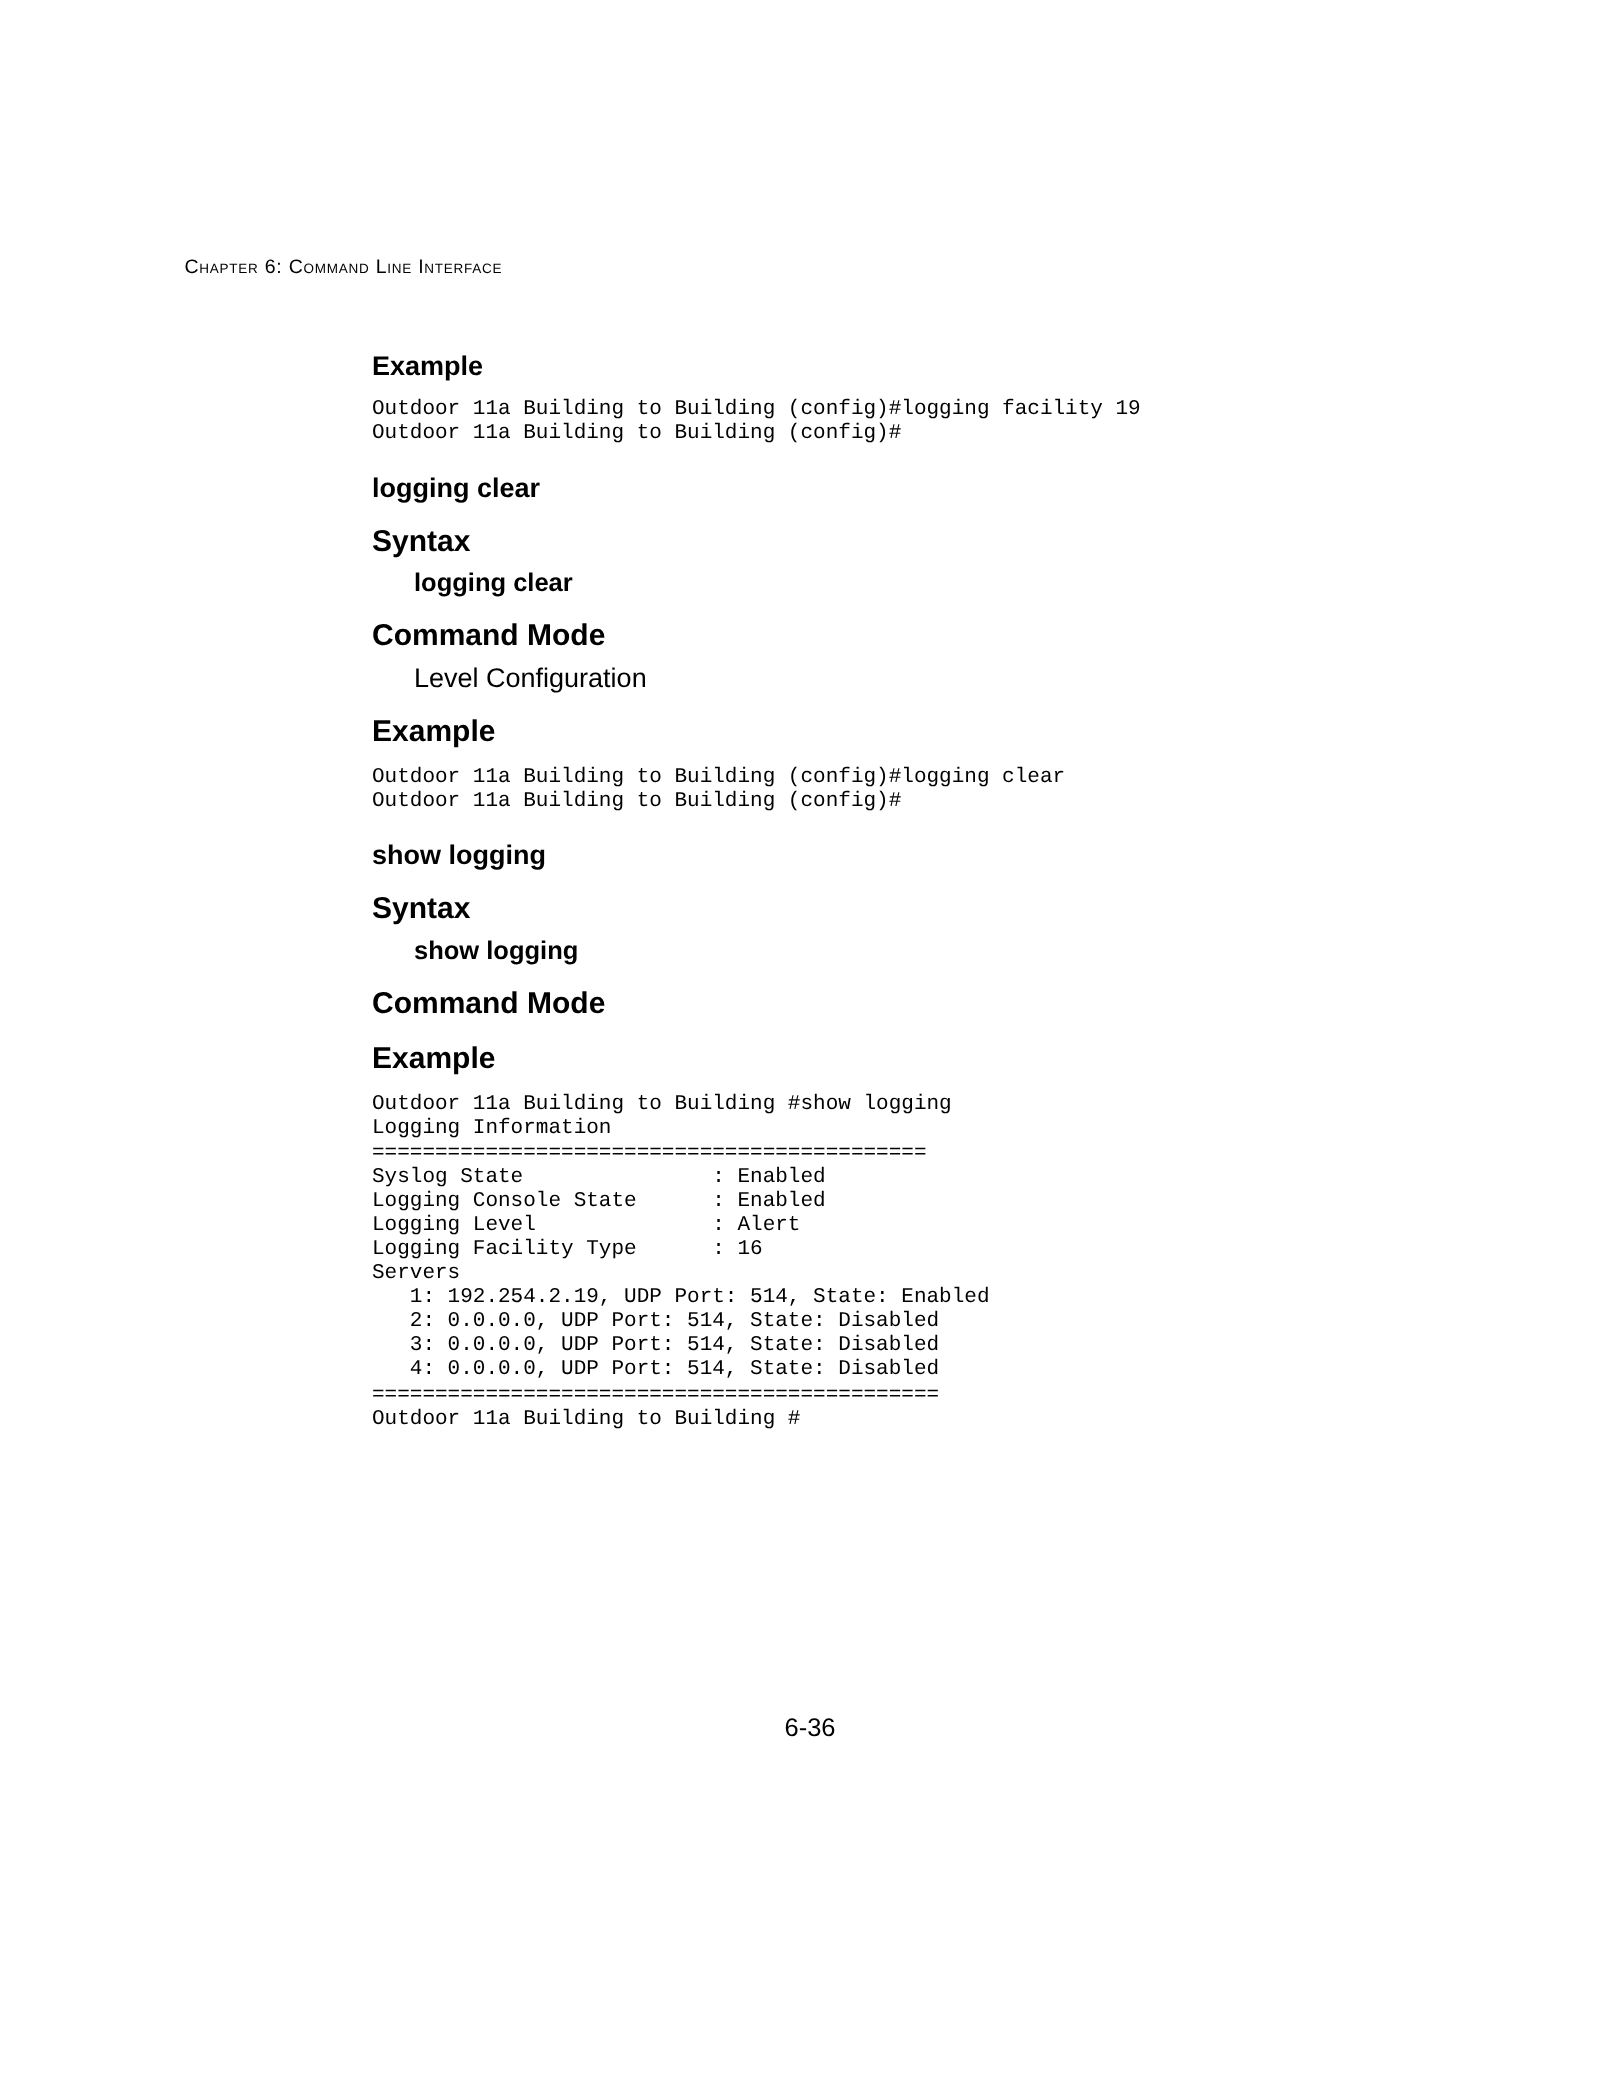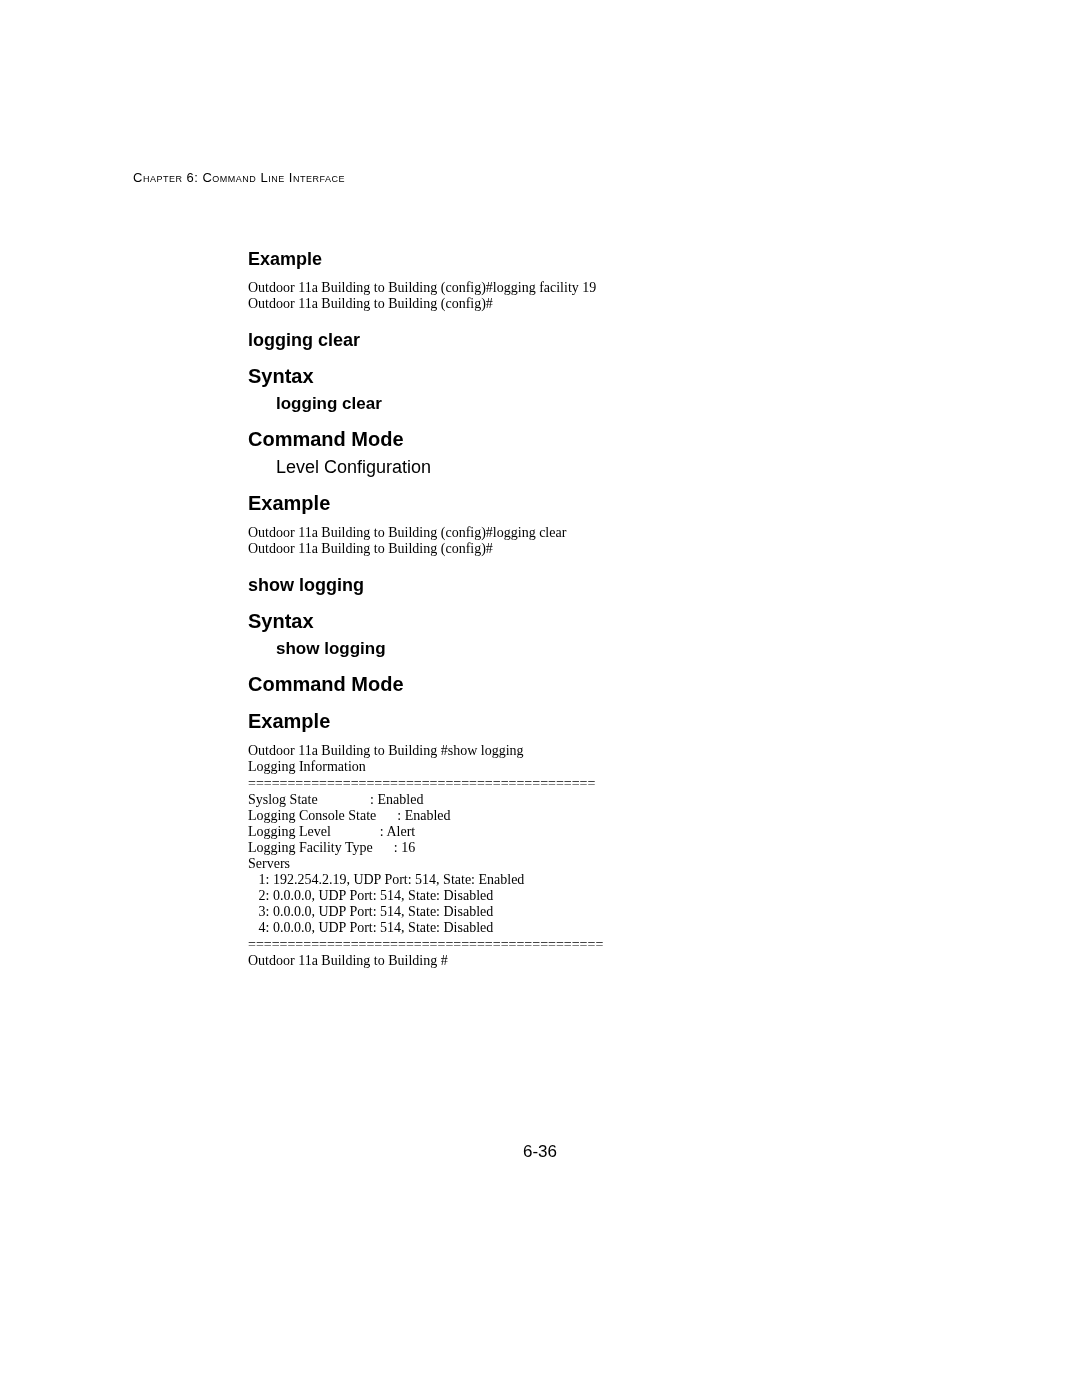--- a/index.html
+++ b/index.html
@@ -11,29 +11,29 @@
       width: 1080px;
       height: 1397px;
       background: #ffffff;
       font-family: "Segoe UI", Tahoma, Arial, sans-serif;
       color: #000000;
       position: relative;
     }
     .page-header {
       position: absolute;
       top: 170px;
-      left: 133px;
+      left: 123px;
       font-size: 13px;
       font-variant: small-caps;
       letter-spacing: 0.5px;
       color: #000;
     }
     .content {
       position: absolute;
-      top: 235px;
+      top: 220px;
       left: 248px;
       width: 700px;
     }
     .section-heading {
       font-weight: bold;
       font-size: 18px;
       margin-top: 14px;
       margin-bottom: 6px;
     }
     .command-title {
@@ -60,21 +60,21 @@
       margin-top: 6px;
       margin-bottom: 4px;
     }
     .indent-normal {
       font-size: 18px;
       margin-left: 28px;
       margin-top: 6px;
       margin-bottom: 4px;
     }
     pre.code-block {
-      font-family: Liberation Serif, serif;
+      font-family: Liberation Mono, monospace;
       font-size: 14px;
       line-height: 1.15;
       white-space: pre;
       margin-top: 10px;
       margin-bottom: 4px;
       color: #000;
     }
     .page-number {
       position: absolute;
       bottom: 235px;

